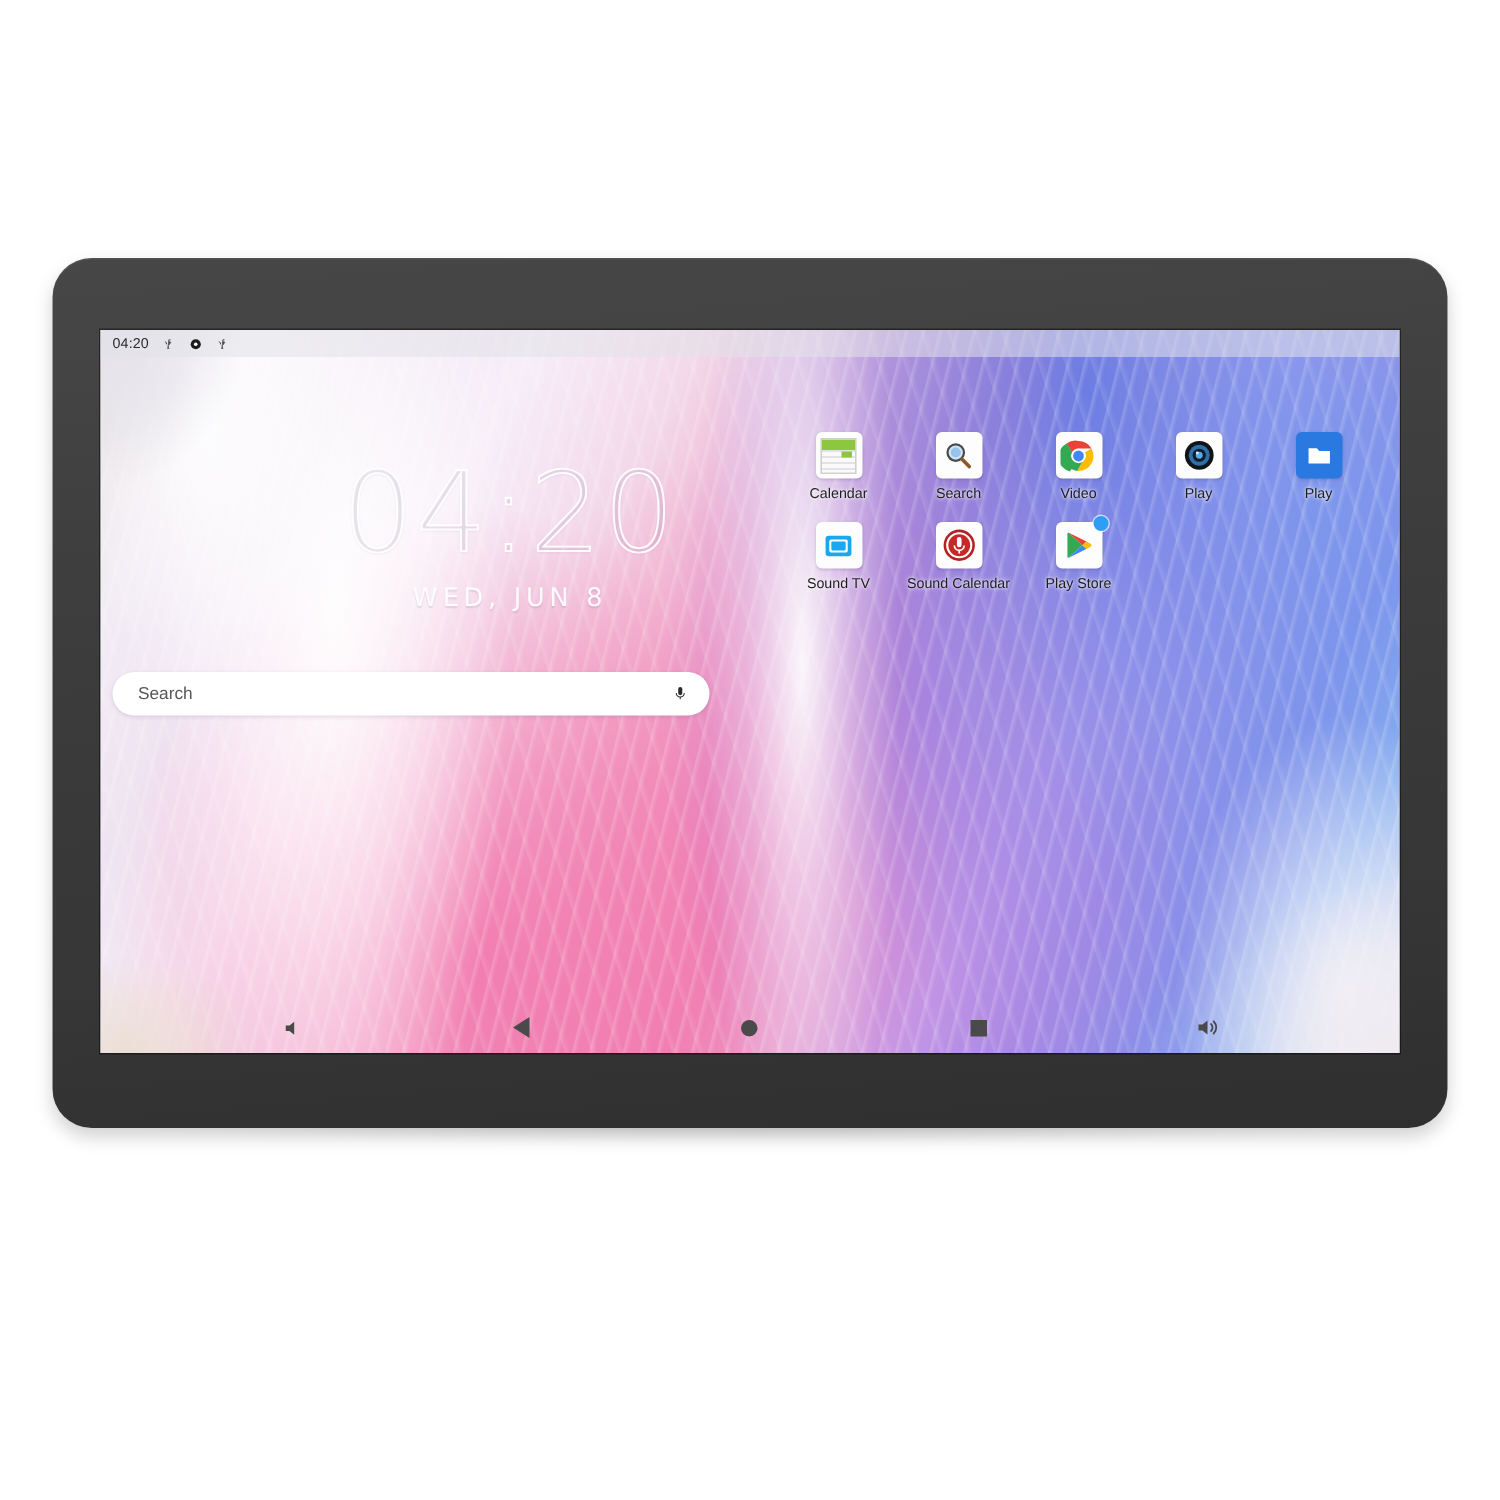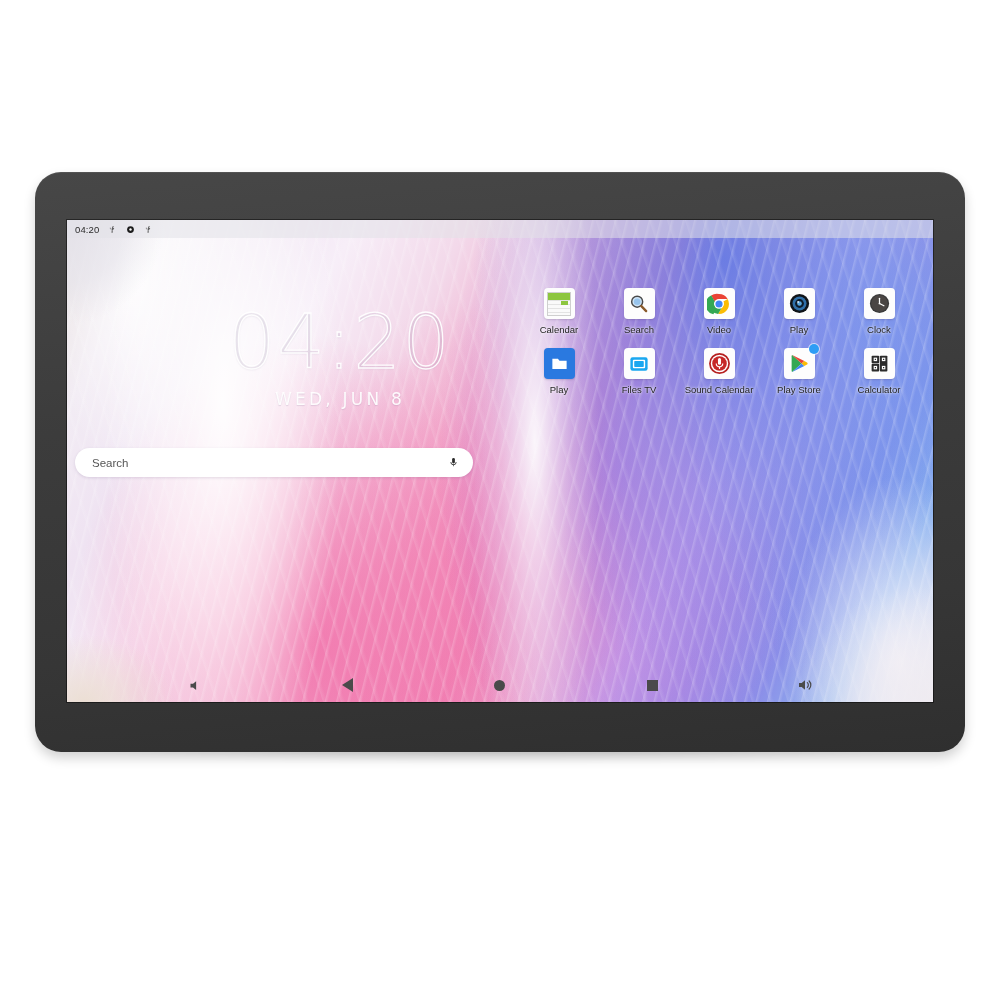--- a/index.html
+++ b/index.html
@@ -315,53 +315,41 @@
               <circle cx="12" cy="12" r="10" fill="#101418"></circle>
               <circle cx="12" cy="12" r="7.3" fill="#2f6fa8"></circle>
               <circle cx="12" cy="12" r="4.6" fill="#0f1c2a"></circle>
               <circle cx="12" cy="12" r="2.4" fill="#5aa8e0"></circle>
               <circle cx="10.6" cy="10.4" r="1" fill="#d8ecfb"></circle>
             </svg>
           </div>
           <div class="app-lbl">Play</div>
         </div>
 
-        <div class="app">
-          <div class="app-ico white">
-            <svg width="23" height="23" viewBox="0 0 24 24">
-              <circle cx="12" cy="12" r="10" fill="#3a3a3a"></circle>
-              <circle cx="12" cy="12" r="8.6" fill="#4a4644"></circle>
-              <path d="M12 12 L12 6.6" stroke="#ffffff" stroke-width="1.3" stroke-linecap="round"></path>
-              <path d="M12 12 L16.6 14.4" stroke="#ffffff" stroke-width="1.3" stroke-linecap="round"></path>
-              <circle cx="12" cy="12" r="0.9" fill="#ffffff"></circle>
-            </svg>
-          </div>
-          <div class="app-lbl">Clock</div>
-        </div>
 
 
         <div class="app">
           <div class="app-ico" style="background:#2a79e0;">
             <svg width="19" height="19" viewBox="0 0 24 24">
               <path d="M3 6h7l2 2.4h9V19H3z" fill="#ffffff"></path>
             </svg>
           </div>
           <div class="app-lbl">Play</div>
         </div>
 
 
         <div class="app">
           <div class="app-ico white">
             <svg width="22" height="22" viewBox="0 0 24 24">
               <rect x="2.6" y="4.6" width="18.8" height="14.8" rx="2.4" fill="#19a7f0"></rect>
               <rect x="5.3" y="7.3" width="13.4" height="9.4" rx="1.2" fill="#ffffff"></rect>
               <rect x="6.8" y="8.8" width="10.4" height="6.4" rx="0.8" fill="#19a7f0"></rect>
             </svg>
           </div>
-          <div class="app-lbl">Files TV</div>
+          <div class="app-lbl">Sound TV</div>
         </div>
 
         <div class="app">
           <div class="app-ico white">
             <svg width="23" height="23" viewBox="0 0 24 24">
               <circle cx="12" cy="12" r="10" fill="#ffffff" stroke="#b62121" stroke-width="1.8"></circle>
               <circle cx="12" cy="12" r="7.6" fill="#c62828"></circle>
               <rect x="10.4" y="6.2" width="3.2" height="7.2" rx="1.6" fill="#ffffff"></rect>
               <path d="M8.6 12.1a3.4 3.4 0 0 0 6.8 0" stroke="#ffffff" stroke-width="1.2" fill="none"></path>
               <path d="M12 15.5v2.2" stroke="#ffffff" stroke-width="1.2"></path>
@@ -376,38 +364,20 @@
               <path d="M3.6 2.2 L14.4 12 L3.6 21.8 C3.2 21.5 3 21 3 20.4 V3.6 C3 3 3.2 2.5 3.6 2.2z" fill="#34a853"></path>
               <path d="M3.6 2.2 L17.5 9.2 L14.4 12z" fill="#ea4335"></path>
               <path d="M3.6 21.8 L14.4 12 L17.5 14.8z" fill="#4285f4"></path>
               <path d="M17.5 9.2 L20.6 10.8 C21.5 11.3 21.5 12.7 20.6 13.2 L17.5 14.8 L14.4 12z" fill="#fbbc05"></path>
             </svg>
             <div class="badge"></div>
           </div>
           <div class="app-lbl">Play Store</div>
         </div>
 
-        <div class="app">
-          <div class="app-ico white">
-            <svg width="21" height="21" viewBox="0 0 24 24">
-              <rect x="3" y="3" width="8.6" height="8.6" rx="1" fill="#2b2b2b"></rect>
-              <rect x="3" y="12.4" width="8.6" height="8.6" rx="1" fill="#2b2b2b"></rect>
-              <rect x="12.4" y="3" width="8.6" height="18" rx="1" fill="#2b2b2b"></rect>
-              <rect x="5.3" y="5.3" width="4" height="4" fill="#ffffff"></rect>
-              <rect x="5.3" y="14.7" width="4" height="4" fill="#ffffff"></rect>
-              <rect x="14.7" y="5.3" width="4" height="4" fill="#ffffff"></rect>
-              <rect x="14.7" y="14.7" width="4" height="4" fill="#ffffff"></rect>
-              <rect x="6.6" y="6.6" width="1.4" height="1.4" fill="#2b2b2b"></rect>
-              <rect x="6.6" y="16" width="1.4" height="1.4" fill="#2b2b2b"></rect>
-              <rect x="16" y="6.6" width="1.4" height="1.4" fill="#2b2b2b"></rect>
-              <rect x="16" y="16" width="1.4" height="1.4" fill="#2b2b2b"></rect>
-            </svg>
-          </div>
-          <div class="app-lbl">Calculator</div>
-        </div>
 
       </div>
 
       <div id="navbar">
         <div class="nav-btn">
           <svg width="15" height="15" viewBox="0 0 24 24">
             <path d="M4 9v6h4l5 4V5L8 9z" fill="#4a4a4a"></path>
           </svg>
         </div>
         <div class="nav-btn">

